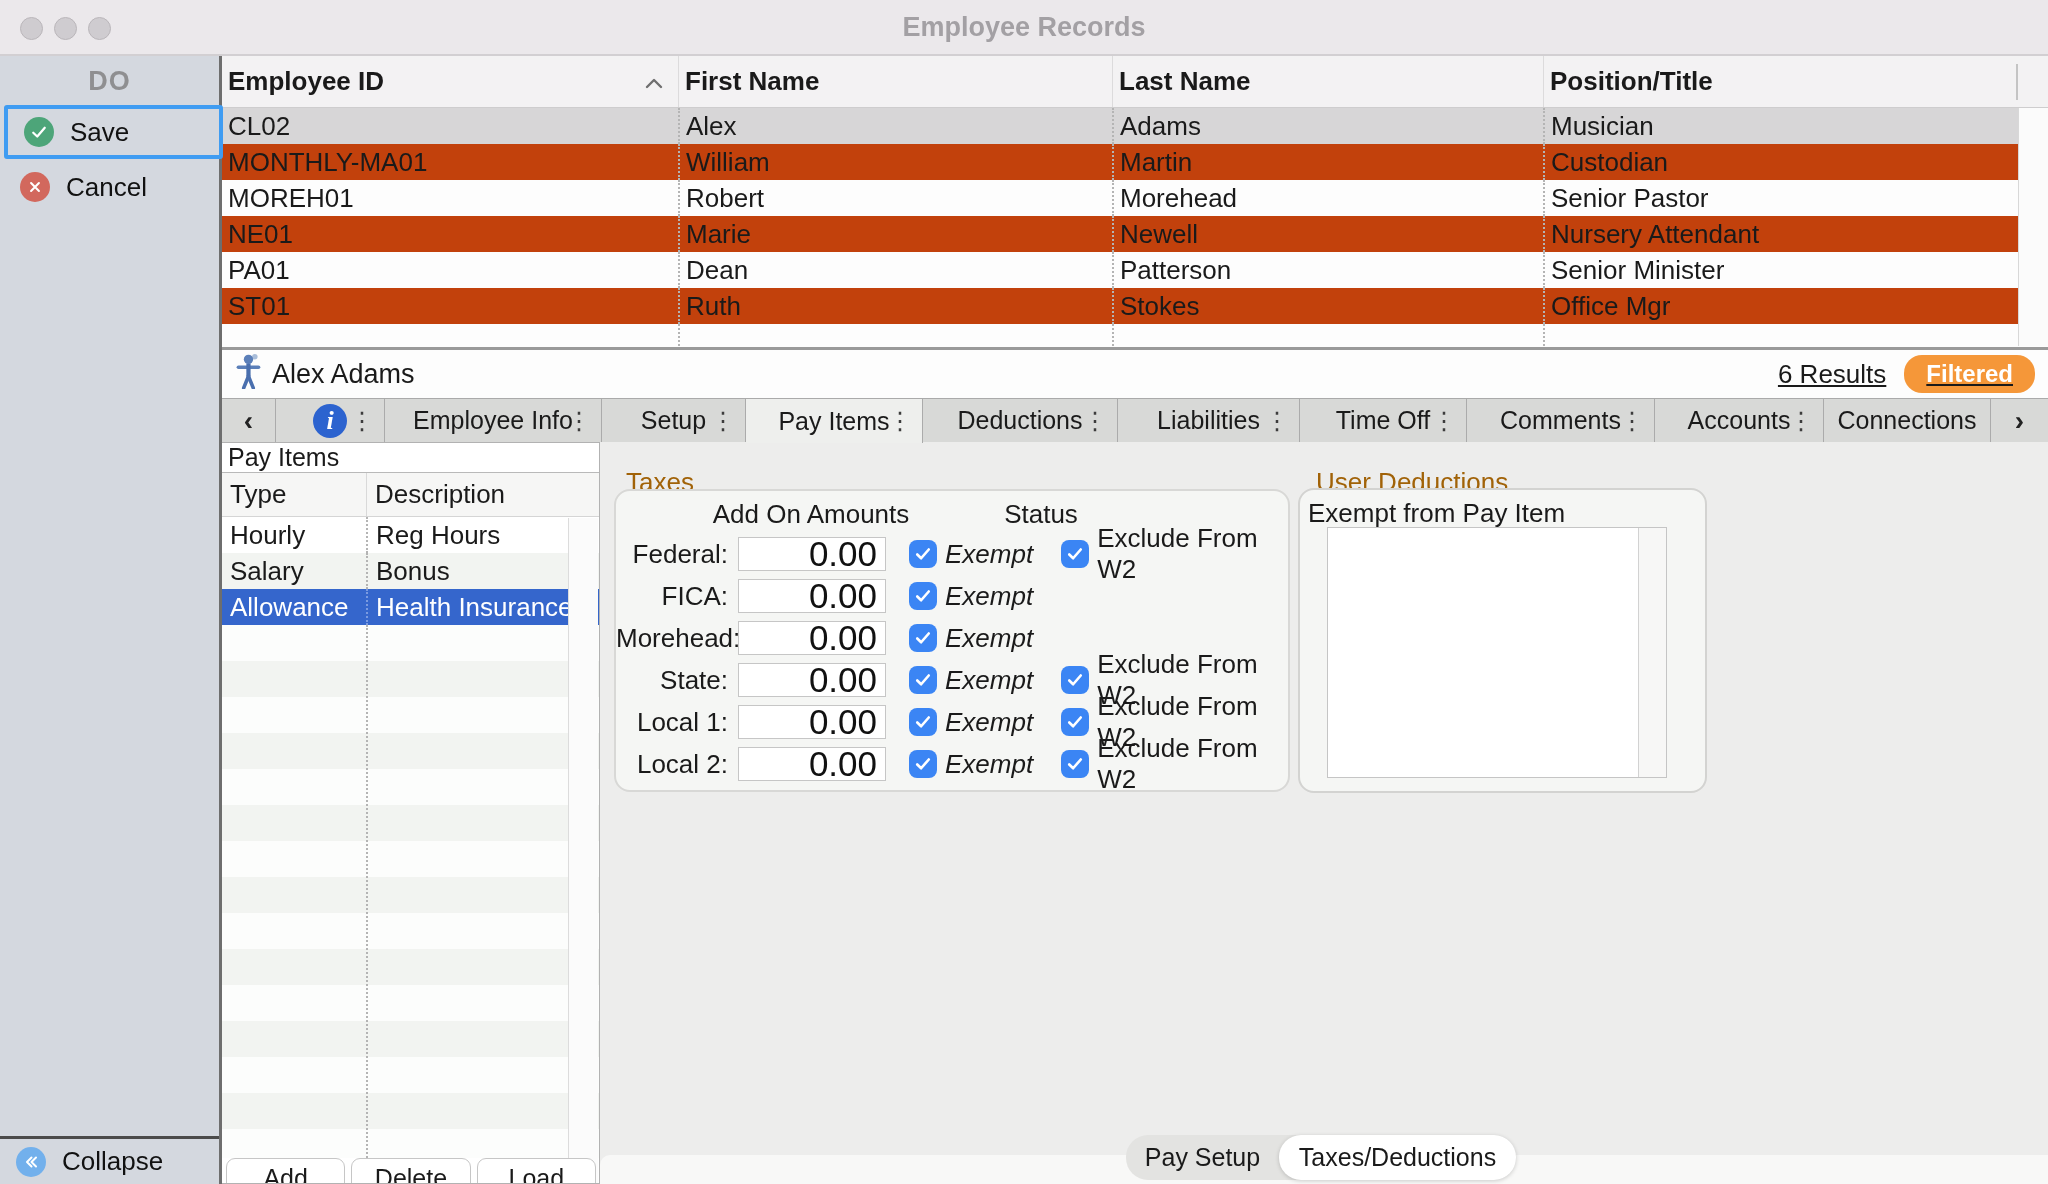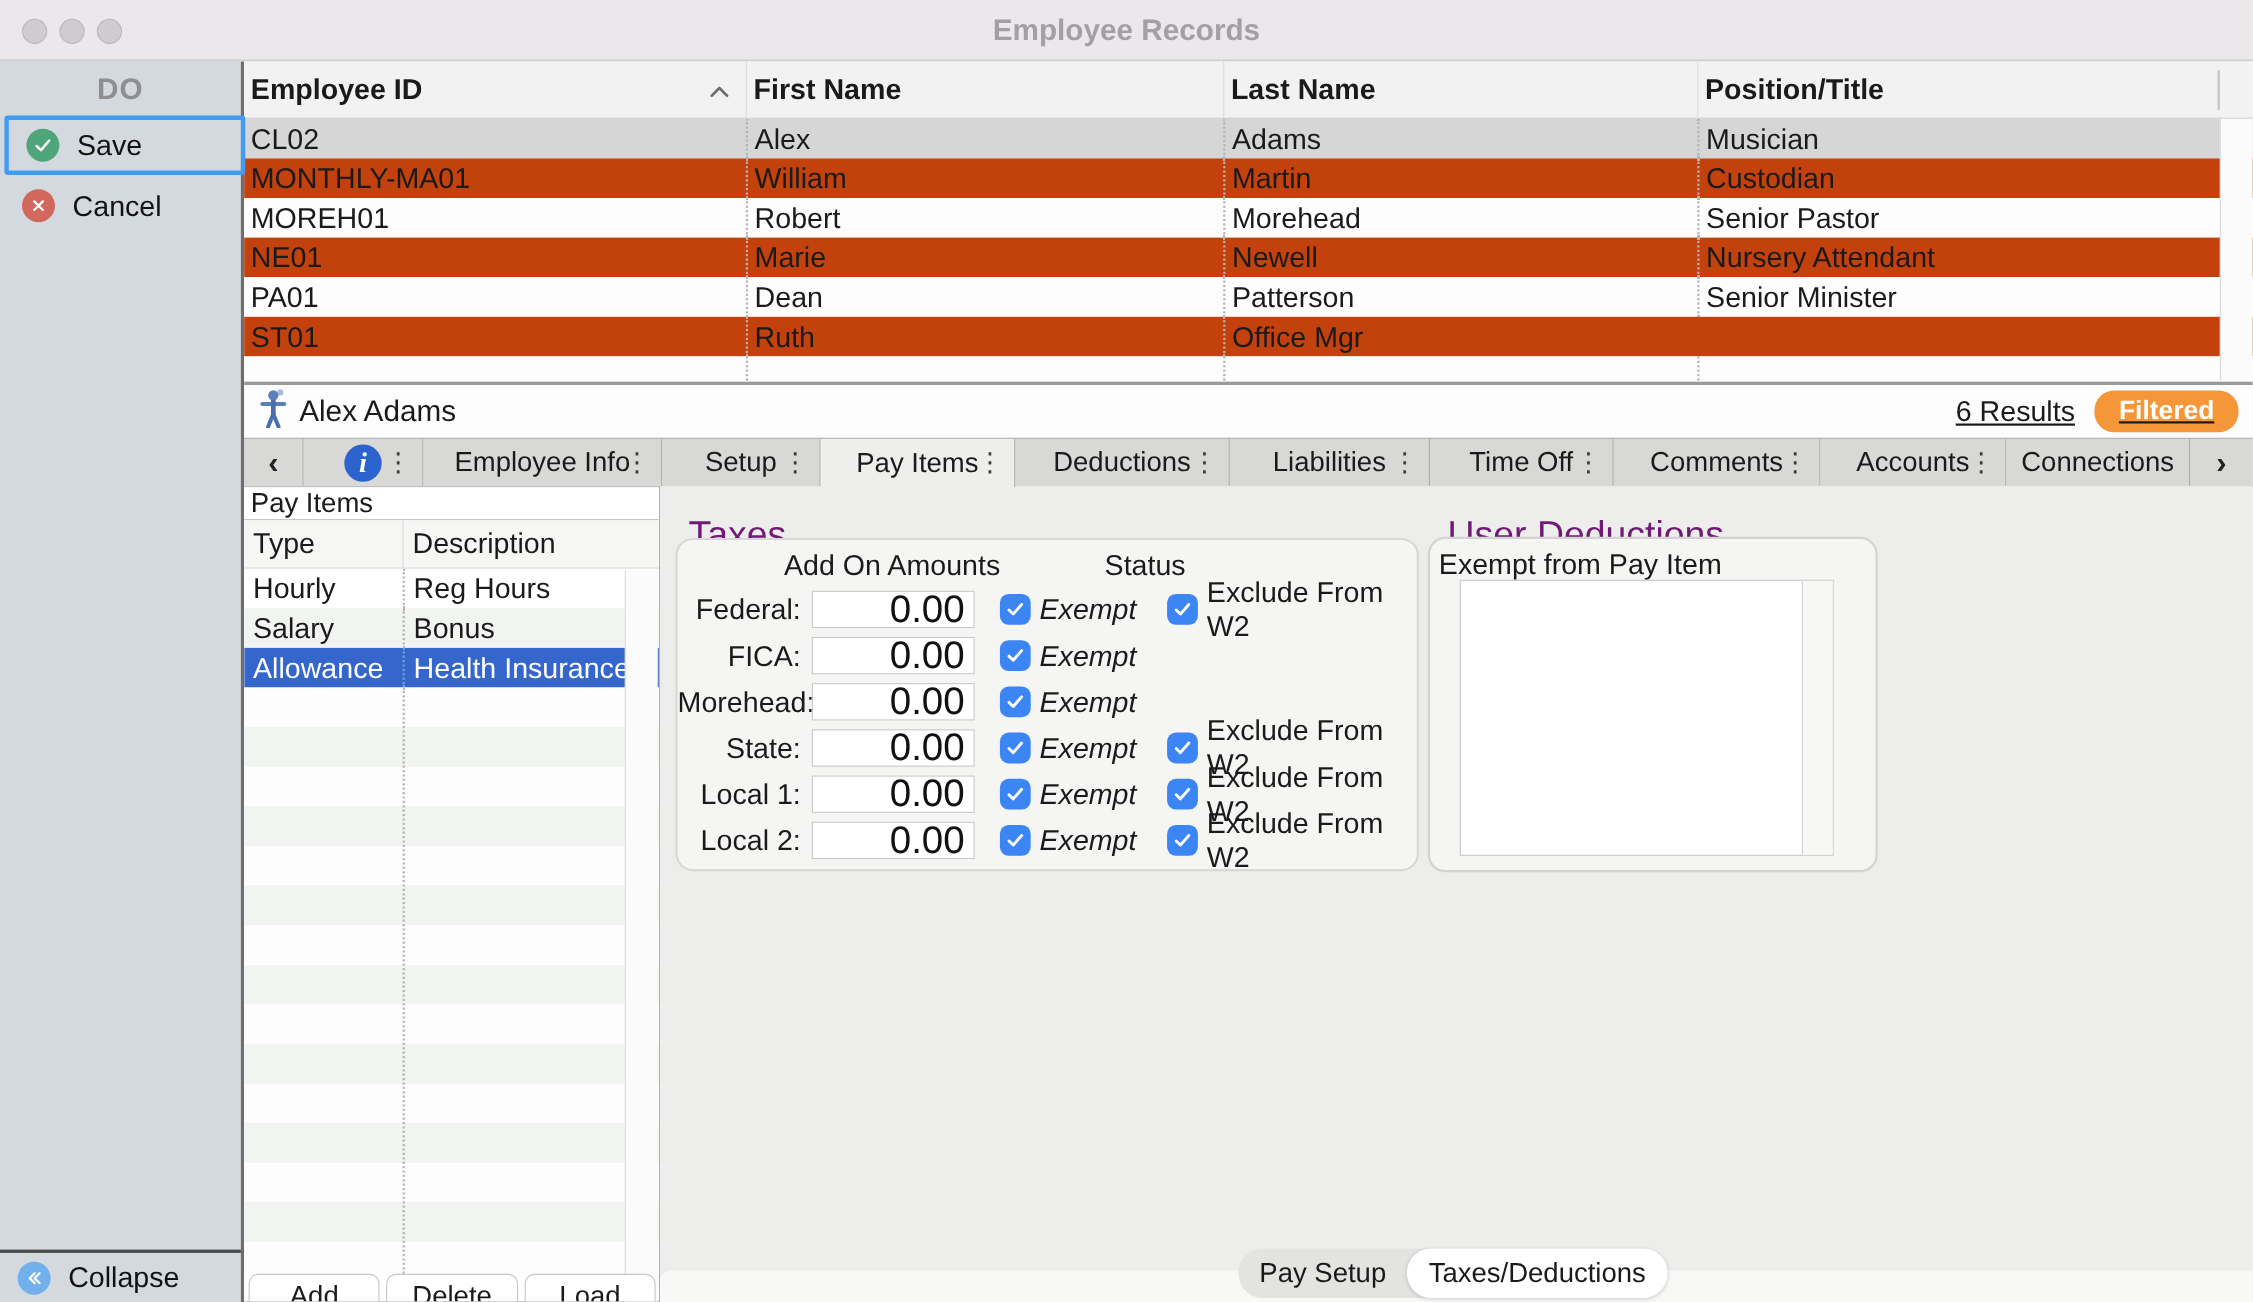--- a/index.html
+++ b/index.html
@@ -121,21 +121,21 @@
   .p-stripes .sep { position:absolute; left:144px; top:0; bottom:0;
     border-left:2px dotted #b4b4b4; }
   .p-scroll { position:absolute; right:1px; top:75px; width:30px; height:668px;
     background:#fbfbfb; border-left:1px solid #dcdcdc; z-index:3; }
   .p-btnrow { position:absolute; left:0; top:715px; width:378px; height:44px;
     display:flex; gap:6px; padding:0 4px; z-index:4; }
   .p-btn { flex:1; height:44px; background:#fff; border:1px solid #c6c6c6;
     border-radius:9px; font-size:25px; text-align:center; padding-top:5px; }
 
   
-  .grp-label { font-size:34px; color:#701a75; }
+  .grp-label { font-size:26px; color:#a16207; }
   .taxes-label { left:404px; top:25px; }
   .taxes-box { left:392px; top:47px; width:676px; height:303px;
     background:#f5f6f4; border:2px solid #d8d8d6; border-radius:16px;
     padding-top:8px; }
   .t-headers { position:relative; height:34px; }
   .t-headers span { position:absolute; text-align:center; }
   .th-amounts { left:60px; width:270px; }
   .th-status { left:335px; width:180px; }
   .t-row { display:flex; align-items:center; height:42px; }
   .t-label { width:112px; text-align:right; flex:none; }
@@ -252,20 +252,21 @@
     </div>
     <div class="erow r-a">
       <div class="c c1">PA01</div>
       <div class="c c2">Dean</div>
       <div class="c c3">Patterson</div>
       <div class="c c4">Senior Minister</div>
     </div>
     <div class="erow r-b">
       <div class="c c1">ST01</div>
       <div class="c c2">Ruth</div>
+      <div class="c c3">Stokes</div>
       <div class="c c4">Office Mgr</div>
     </div>
     <div class="e-empty">
       <div class="c c1"></div>
         <div class="c c2" style="border-left:2px dotted #b4b4b4"></div>
       <div class="c c3" style="border-left:2px dotted #b4b4b4"></div>
       <div class="c c4" style="border-left:2px dotted #b4b4b4"></div>
     </div>
 
     <div class="abs e-headline"></div>

